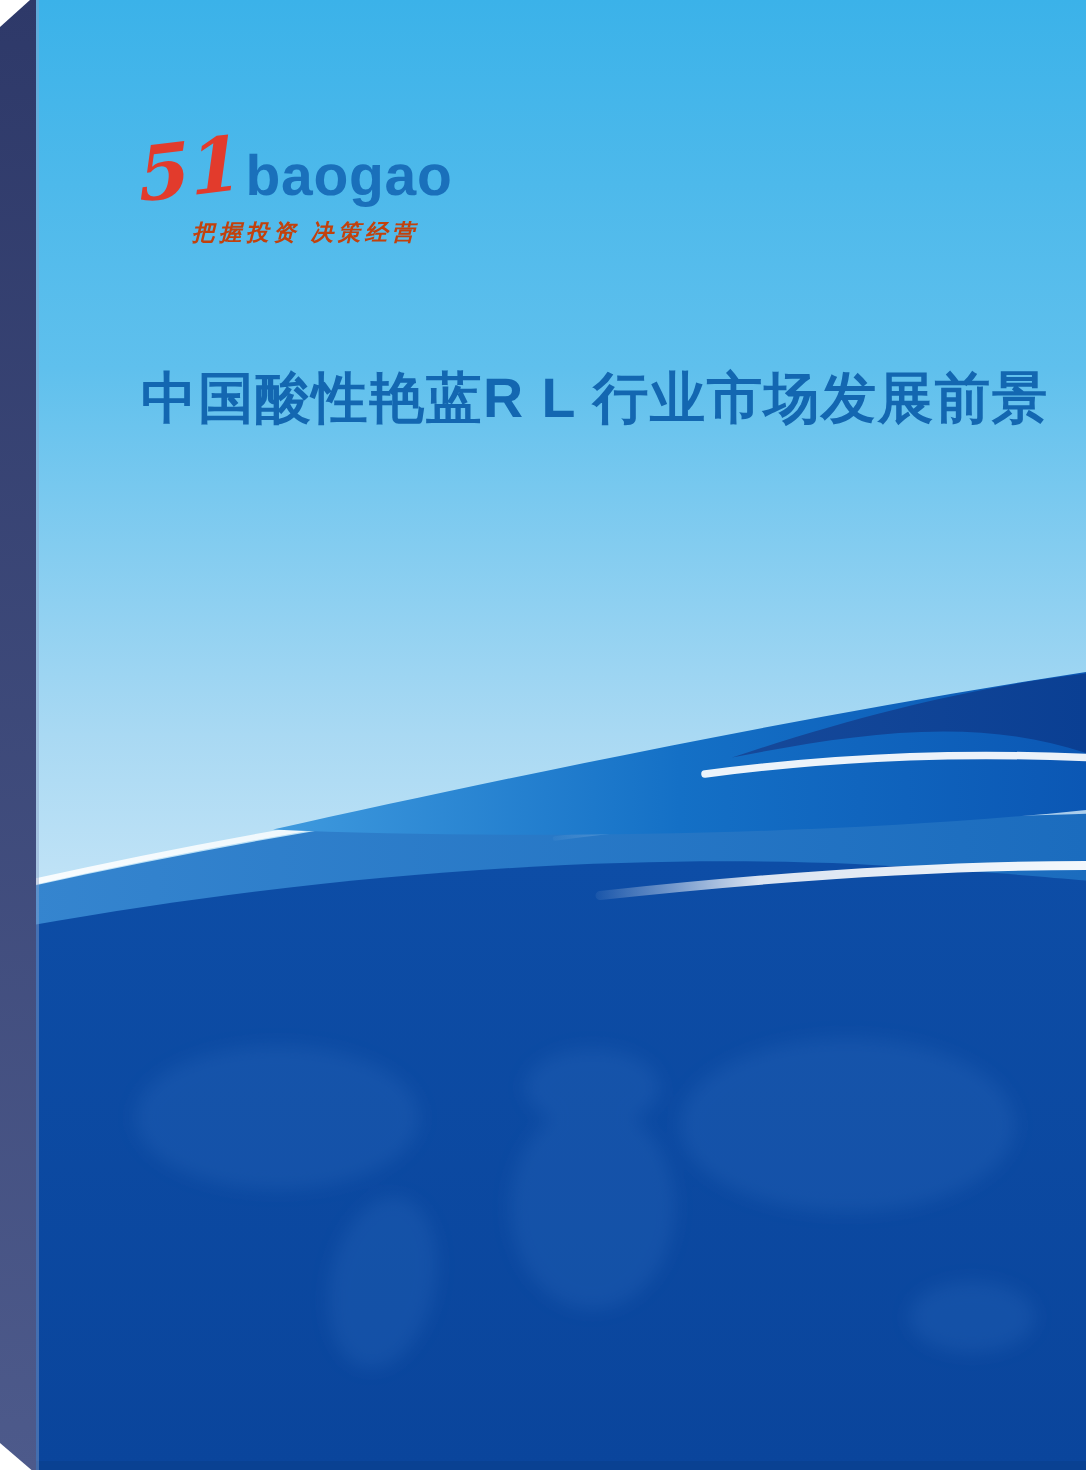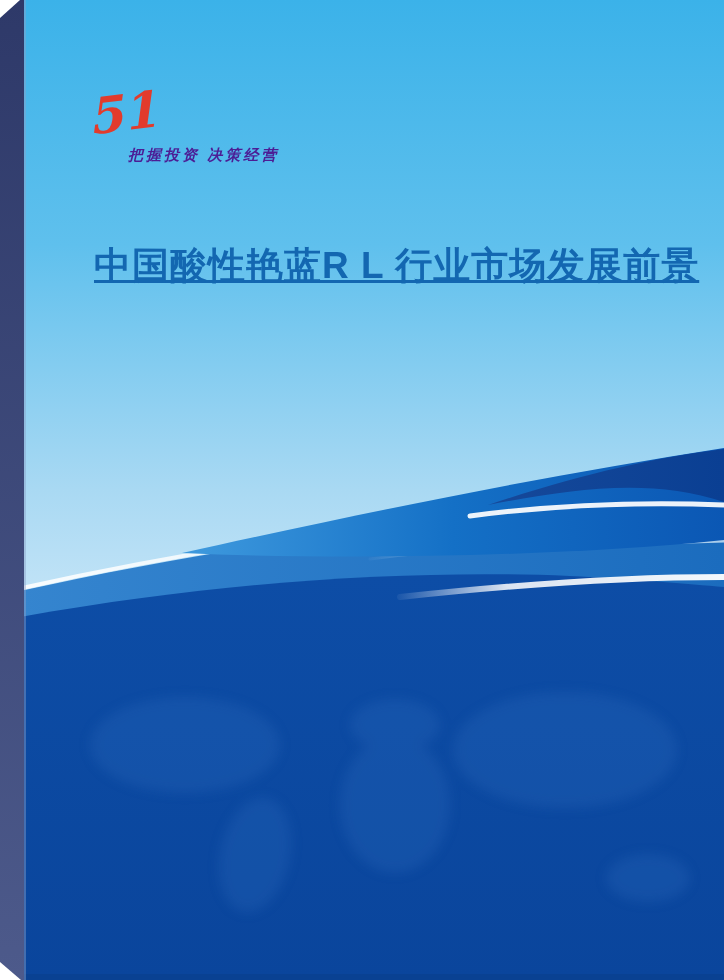--- a/index.html
+++ b/index.html
@@ -15,29 +15,29 @@
   .logo-mark{
     color:#e23b2c;font-family:"DejaVu Serif",serif;font-style:italic;font-weight:bold;
     font-size:50px;line-height:1;transform:rotate(-7deg) skewX(-4deg);
     display:inline-block;margin-right:2px;
   }
   .logo-name{
     color:#1a70bb;font-weight:bold;font-size:38px;line-height:1;letter-spacing:0.5px;
   }
   .logo-tagline{
     position:absolute;left:128px;top:146px;
-    color:#4c1d95;font-size:15px;font-weight:bold;font-style:italic;
+    color:#c2410c;font-size:15px;font-weight:bold;font-style:italic;
     letter-spacing:3px;white-space:nowrap;
   }
   .title{
     position:absolute;left:94px;top:240px;width:600px;
     color:#1367b1;font-size:37px;line-height:51px;font-weight:600;
     letter-spacing:1px;
   }
-  .title div{white-space:nowrap;text-decoration:underline;}
+  .title div{white-space:nowrap;}
 </style>
 </head>
 <body>
 
 <div class="page">
 
   <svg class="art" width="724" height="980" viewBox="0 0 724 980" xmlns="http://www.w3.org/2000/svg" aria-hidden="true">
     <defs>
       <linearGradient id="sky" x1="0" y1="0" x2="0" y2="1">
         <stop offset="0" stop-color="#3bb2e9"></stop>
@@ -124,20 +124,21 @@
       <rect x="24" y="0" width="2" height="980" fill="#8aa0c8" opacity="0.45"></rect>
       <polygon points="0,0 20,0 0,18" fill="#ffffff"></polygon>
       <polygon points="0,962 0,980 21,980" fill="#ffffff"></polygon>
     </g>
   </svg>
 
   <div class="content">
 
     <div class="logo">
       <span class="logo-mark">51</span>
+      <span class="logo-name">baogao</span>
     </div>
     <div class="logo-tagline">把握投资 决策经营</div>
 
     <div class="title">
       <div>中国酸性艳蓝R L 行业市场发展前景</div>
     </div>
   </div>
 
 </div>
 

